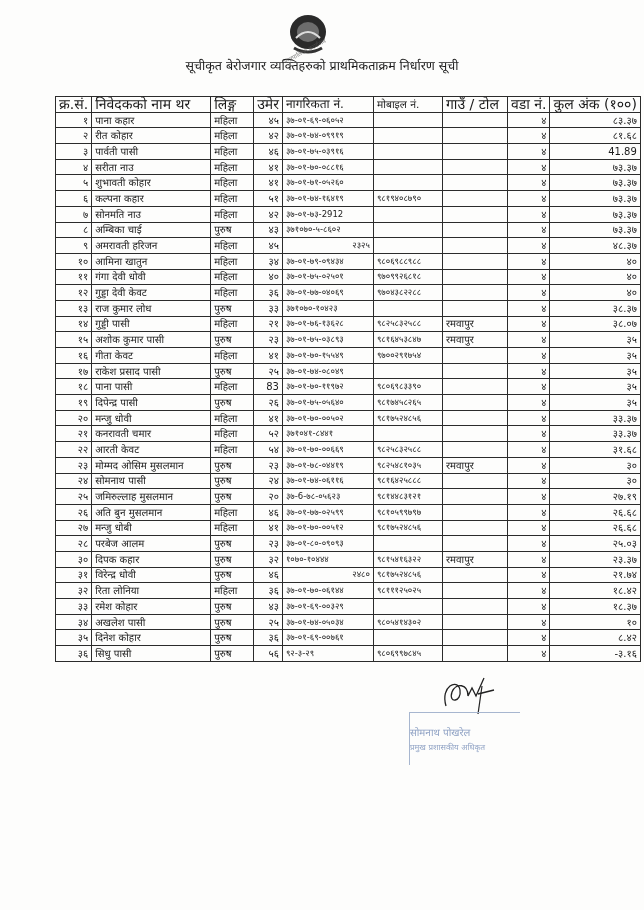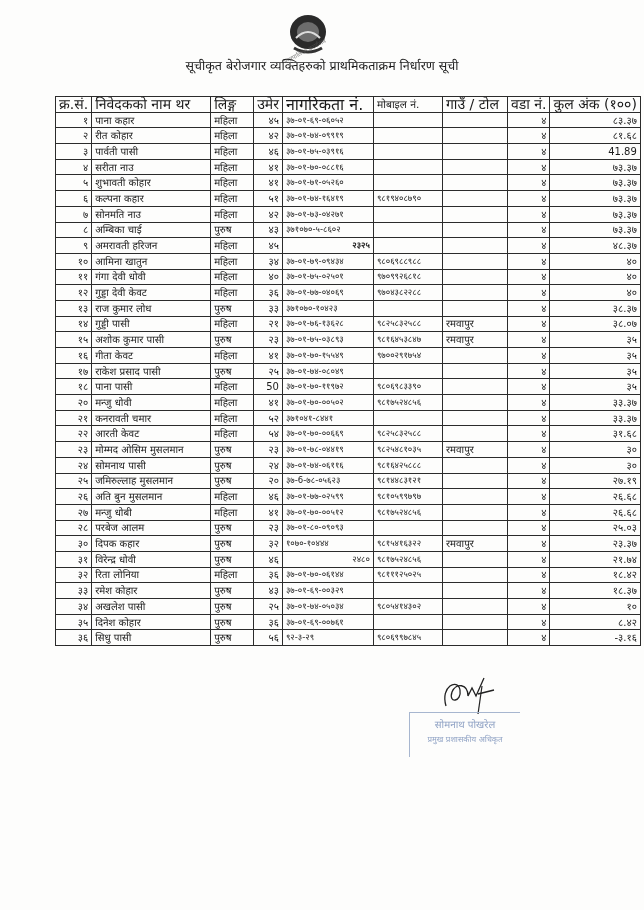--- a/index.html
+++ b/index.html
@@ -23,21 +23,21 @@
   .c-gen { width:36px; }
   .c-age { width:17px; text-align:right;margin-top:40px; }
   .c-cit { width:84px; font-size:8.5px; }
   .c-mob { width:62px; font-size:8.5px; }
   .c-vil { width:58px; }
   .c-ward { width:28px; text-align:right; }
   .c-score { width:60px; text-align:right; }
   .signature { position:absolute; left:438px; top:676px; width:60px; height:40px; }
   .official-stamp { position:absolute; left:409px; top:712px; width:110px; height:40px;
                     border-left:1px solid #a7b6cf; border-top:1px solid #a7b6cf;
-                    color:#8fa2c4; font-size:10px; text-align:center; line-height:15px; padding-top:4px; }
+                    color:#8fa2c4; font-size:10px; line-height:15px; padding-top:12px; }
 </style>
 </head>
 <body>
 
 <div class="page">
 
   <svg class="emblem" viewBox="0 0 48 44">
     <ellipse cx="24" cy="20" rx="18" ry="17" fill="#2a2a2a"></ellipse>
     <ellipse cx="24" cy="20" rx="11" ry="10" fill="#6d6d6d"></ellipse>
     <path d="M12 26 Q24 14 36 26" stroke="#ddd" stroke-width="2" fill="none"></path>
@@ -47,21 +47,21 @@
 
   <div class="title">सूचीकृत बेरोजगार व्यक्तिहरुको प्राथमिकताक्रम निर्धारण सूची</div>
 
   <table class="main">
     <thead>
       <tr>
         <th class="c-sn">क्र.सं.</th>
         <th class="c-name">निवेदकको नाम थर</th>
         <th class="c-gen">लिङ्ग</th>
         <th class="c-age">उमेर</th>
-        <th class="c-cit" style="font-size:16px">नागरिकता नं.</th>
+        <th class="c-cit" style="font-size:12px">नागरिकता नं.</th>
         <th class="c-mob" style="font-size:10.5px">मोबाइल नं.</th>
         <th class="c-vil">गाउँ / टोल</th>
         <th class="c-ward">वडा नं.</th>
         <th class="c-score">कुल अंक (१००)</th>
       </tr>
     </thead>
     <tbody id="tbody">
         <tr>
           <td class="c-sn">१</td>
           <td class="c-name">पाना कहार</td>
@@ -126,21 +126,21 @@
           <td class="c-mob">९८१९४०८७९०</td>
           <td class="c-vil"></td>
           <td class="c-ward">४</td>
           <td class="c-score">७३.३७</td>
         </tr>
         <tr>
           <td class="c-sn">७</td>
           <td class="c-name">सोनमति नाउ</td>
           <td class="c-gen">महिला</td>
           <td class="c-age">४२</td>
-          <td class="c-cit">३७-०१-७३-०४२७१</td>
+          <td class="c-cit">३७-०१-७३-2912</td>
           <td class="c-mob"></td>
           <td class="c-vil"></td>
           <td class="c-ward">४</td>
           <td class="c-score">७३.३७</td>
         </tr>
         <tr>
           <td class="c-sn">८</td>
           <td class="c-name">अम्बिका चाई</td>
           <td class="c-gen">पुरुष</td>
           <td class="c-age">४३</td>
@@ -148,21 +148,21 @@
           <td class="c-mob"></td>
           <td class="c-vil"></td>
           <td class="c-ward">४</td>
           <td class="c-score">७३.३७</td>
         </tr>
         <tr>
           <td class="c-sn">९</td>
           <td class="c-name">अमरावती हरिजन</td>
           <td class="c-gen">महिला</td>
           <td class="c-age">४५</td>
-          <td class="c-cit" style="text-align: right; font-weight: bold;">२३२५</td>
+          <td class="c-cit" style="text-align: right;">२३२५</td>
           <td class="c-mob"></td>
           <td class="c-vil"></td>
           <td class="c-ward">४</td>
           <td class="c-score">४८.३७</td>
         </tr>
         <tr>
           <td class="c-sn">१०</td>
           <td class="c-name">आमिना खातुन</td>
           <td class="c-gen">महिला</td>
           <td class="c-age">३४</td>
@@ -246,23 +246,34 @@
           <td class="c-cit">३७-०१-७४-०८०४९</td>
           <td class="c-mob"></td>
           <td class="c-vil"></td>
           <td class="c-ward">४</td>
           <td class="c-score">३५</td>
         </tr>
         <tr>
           <td class="c-sn">१८</td>
           <td class="c-name">पाना पासी</td>
           <td class="c-gen">महिला</td>
-          <td class="c-age">50</td>
+          <td class="c-age">83</td>
           <td class="c-cit">३७-०१-७०-११९७२</td>
           <td class="c-mob">९८०६९८३३९०</td>
+          <td class="c-vil"></td>
+          <td class="c-ward">४</td>
+          <td class="c-score">३५</td>
+        </tr>
+        <tr>
+          <td class="c-sn">१९</td>
+          <td class="c-name">दिपेन्द्र पासी</td>
+          <td class="c-gen">पुरुष</td>
+          <td class="c-age">२६</td>
+          <td class="c-cit">३७-०१-७५-०५६४०</td>
+          <td class="c-mob">९८१७४५८२६५</td>
           <td class="c-vil"></td>
           <td class="c-ward">४</td>
           <td class="c-score">३५</td>
         </tr>
         <tr>
           <td class="c-sn">२०</td>
           <td class="c-name">मन्जु धोवी</td>
           <td class="c-gen">महिला</td>
           <td class="c-age">४१</td>
           <td class="c-cit">३७-०१-७०-००५०२</td>

